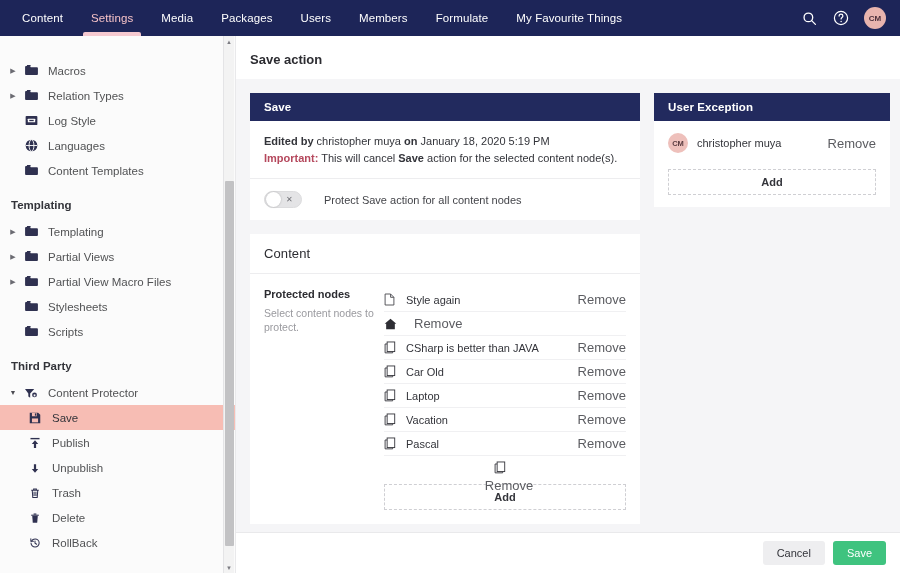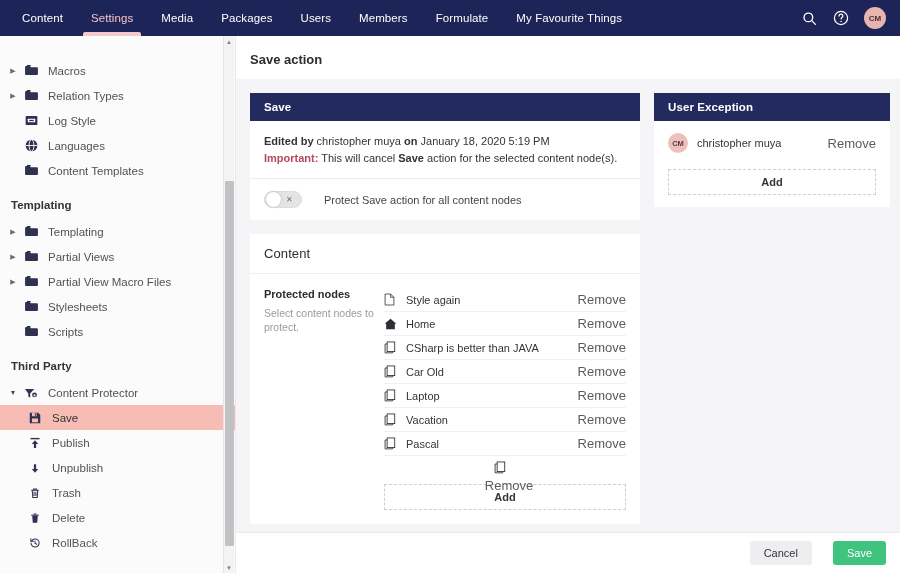--- a/index.html
+++ b/index.html
@@ -147,21 +147,21 @@
     width: 20px; height: 20px; border-radius: 50%; background: #eec0bb;
     color: #5a3b40; font-size: 7.5px; font-weight: bold;
     display: flex; align-items: center; justify-content: center; flex: 0 0 20px;
   }
   .user-name { flex: 1; font-size: 11px; color: #33343a; padding-left: 9px; }
 
   
   .footer {
     background: #fff; border-top: 1px solid #e9e9eb;
     height: 41px; display: flex; align-items: center;
-    justify-content: flex-end; padding-right: 14px; gap: 21px;
+    justify-content: flex-end; padding-right: 14px; gap: 8px;
   }
   .btn {
     font-size: 11px; padding: 6px 14px; border-radius: 3px;
     cursor: pointer; border: none; font-family: inherit;
   }
   .btn-cancel { background: #eeeef0; color: #33343a; }
   .btn-save { background: #3fc37f; color: #fff; }
 </style>
 </head>
 <body>
@@ -469,21 +469,20 @@
                 <span class="node-name">Style again</span>
                 <span class="remove-link">Remove</span>
               </div>
 
               <div class="node-row">
                 <span class="node-ico">
                   <svg width="13" height="12" viewBox="0 0 14 13">
                       <path d="M7 .9 L13.3 6.3 H11.7 V12.1 H2.3 V6.3 H.7 Z" fill="#2e2e34"></path>
                     </svg>
                 </span>
-                <span class="node-name">Home</span>
                 <span class="remove-link">Remove</span>
               </div>
 
               <div class="node-row">
                 <span class="node-ico">
                   <svg width="12" height="13" viewBox="0 0 13 14" fill="none" stroke="#3a3a40" stroke-width="1">
                       <rect x="3.4" y="1" width="8.2" height="10.4"></rect>
                       <path d="M3.4 3.2H1.2v9.6h8.2v-1.4"></path>
                     </svg>
                 </span>

